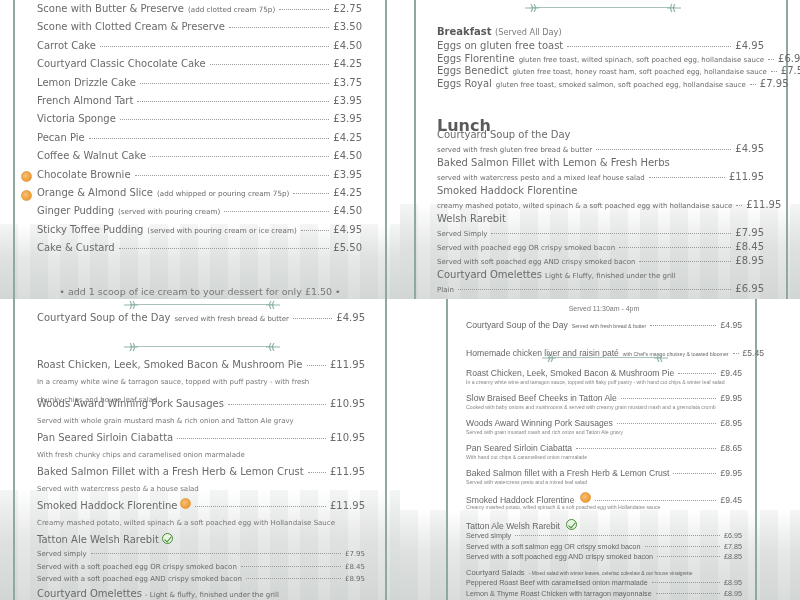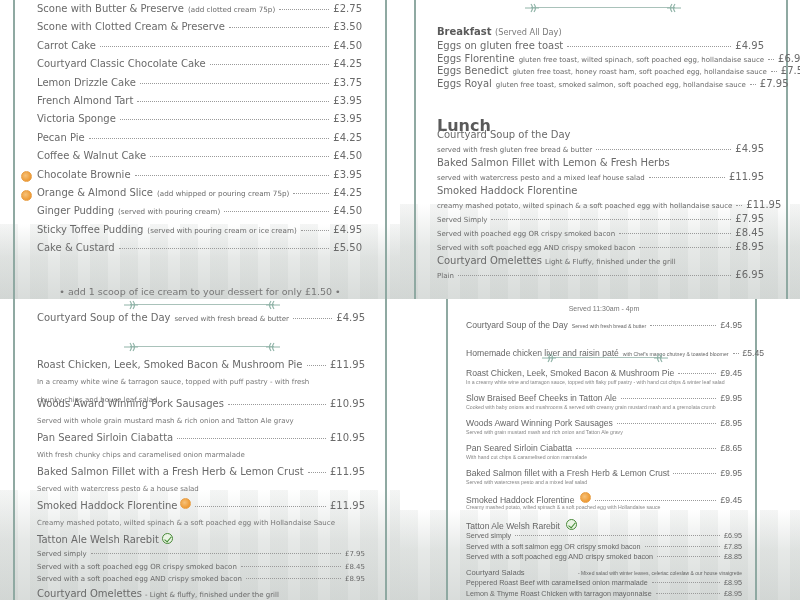--- a/index.html
+++ b/index.html
@@ -22,21 +22,21 @@
     }
     .q-tl .wash { height: 75px; }
     .q-tr .wash { height: 95px; }
     .q-bl .wash { height: 110px; }
     .q-br .wash { height: 90px; }
 
     .border-l, .border-r { position: absolute; top: 0; bottom: 0; width: 2px; background: #8fa9a2; }
 
     .menu { position: absolute; }
     .row {
-      display: flex; align-items: baseline; white-space: nowrap; justify-content: space-between;
+      display: flex; align-items: baseline; white-space: nowrap;
     }
     .row .name { flex: 0 0 auto; }
     .row .note { flex: 0 0 auto; font-size: 0.72em; margin-left: 4px; }
     .row .dots {
       flex: 1 1 auto; border-bottom: 1px dotted #9a9a9a; margin: 0 4px; height: 0.7em; min-width: 6px;
       align-self: baseline; transform: translateY(-2px);
     }
     .row .price { flex: 0 0 auto; }
 
     .bullet {
@@ -251,20 +251,21 @@
           <span class="name">served with watercress pesto and a mixed leaf house salad</span>
           <span class="dots"></span>
           <span class="price">£11.95</span>
         </div>
       <div class="dish">Smoked Haddock Florentine</div>
       <div class="row small">
           <span class="name">creamy mashed potato, wilted spinach &amp; a soft poached egg with hollandaise sauce</span>
           <span class="dots"></span>
           <span class="price">£11.95</span>
         </div>
+      <div class="dish">Welsh Rarebit</div>
       <div class="row small">
           <span class="name">Served Simply</span>
           <span class="dots"></span>
           <span class="price">£7.95</span>
         </div>
       <div class="row small">
           <span class="name">Served with poached egg OR crispy smoked bacon</span>
           <span class="dots"></span>
           <span class="price">£8.45</span>
         </div>

